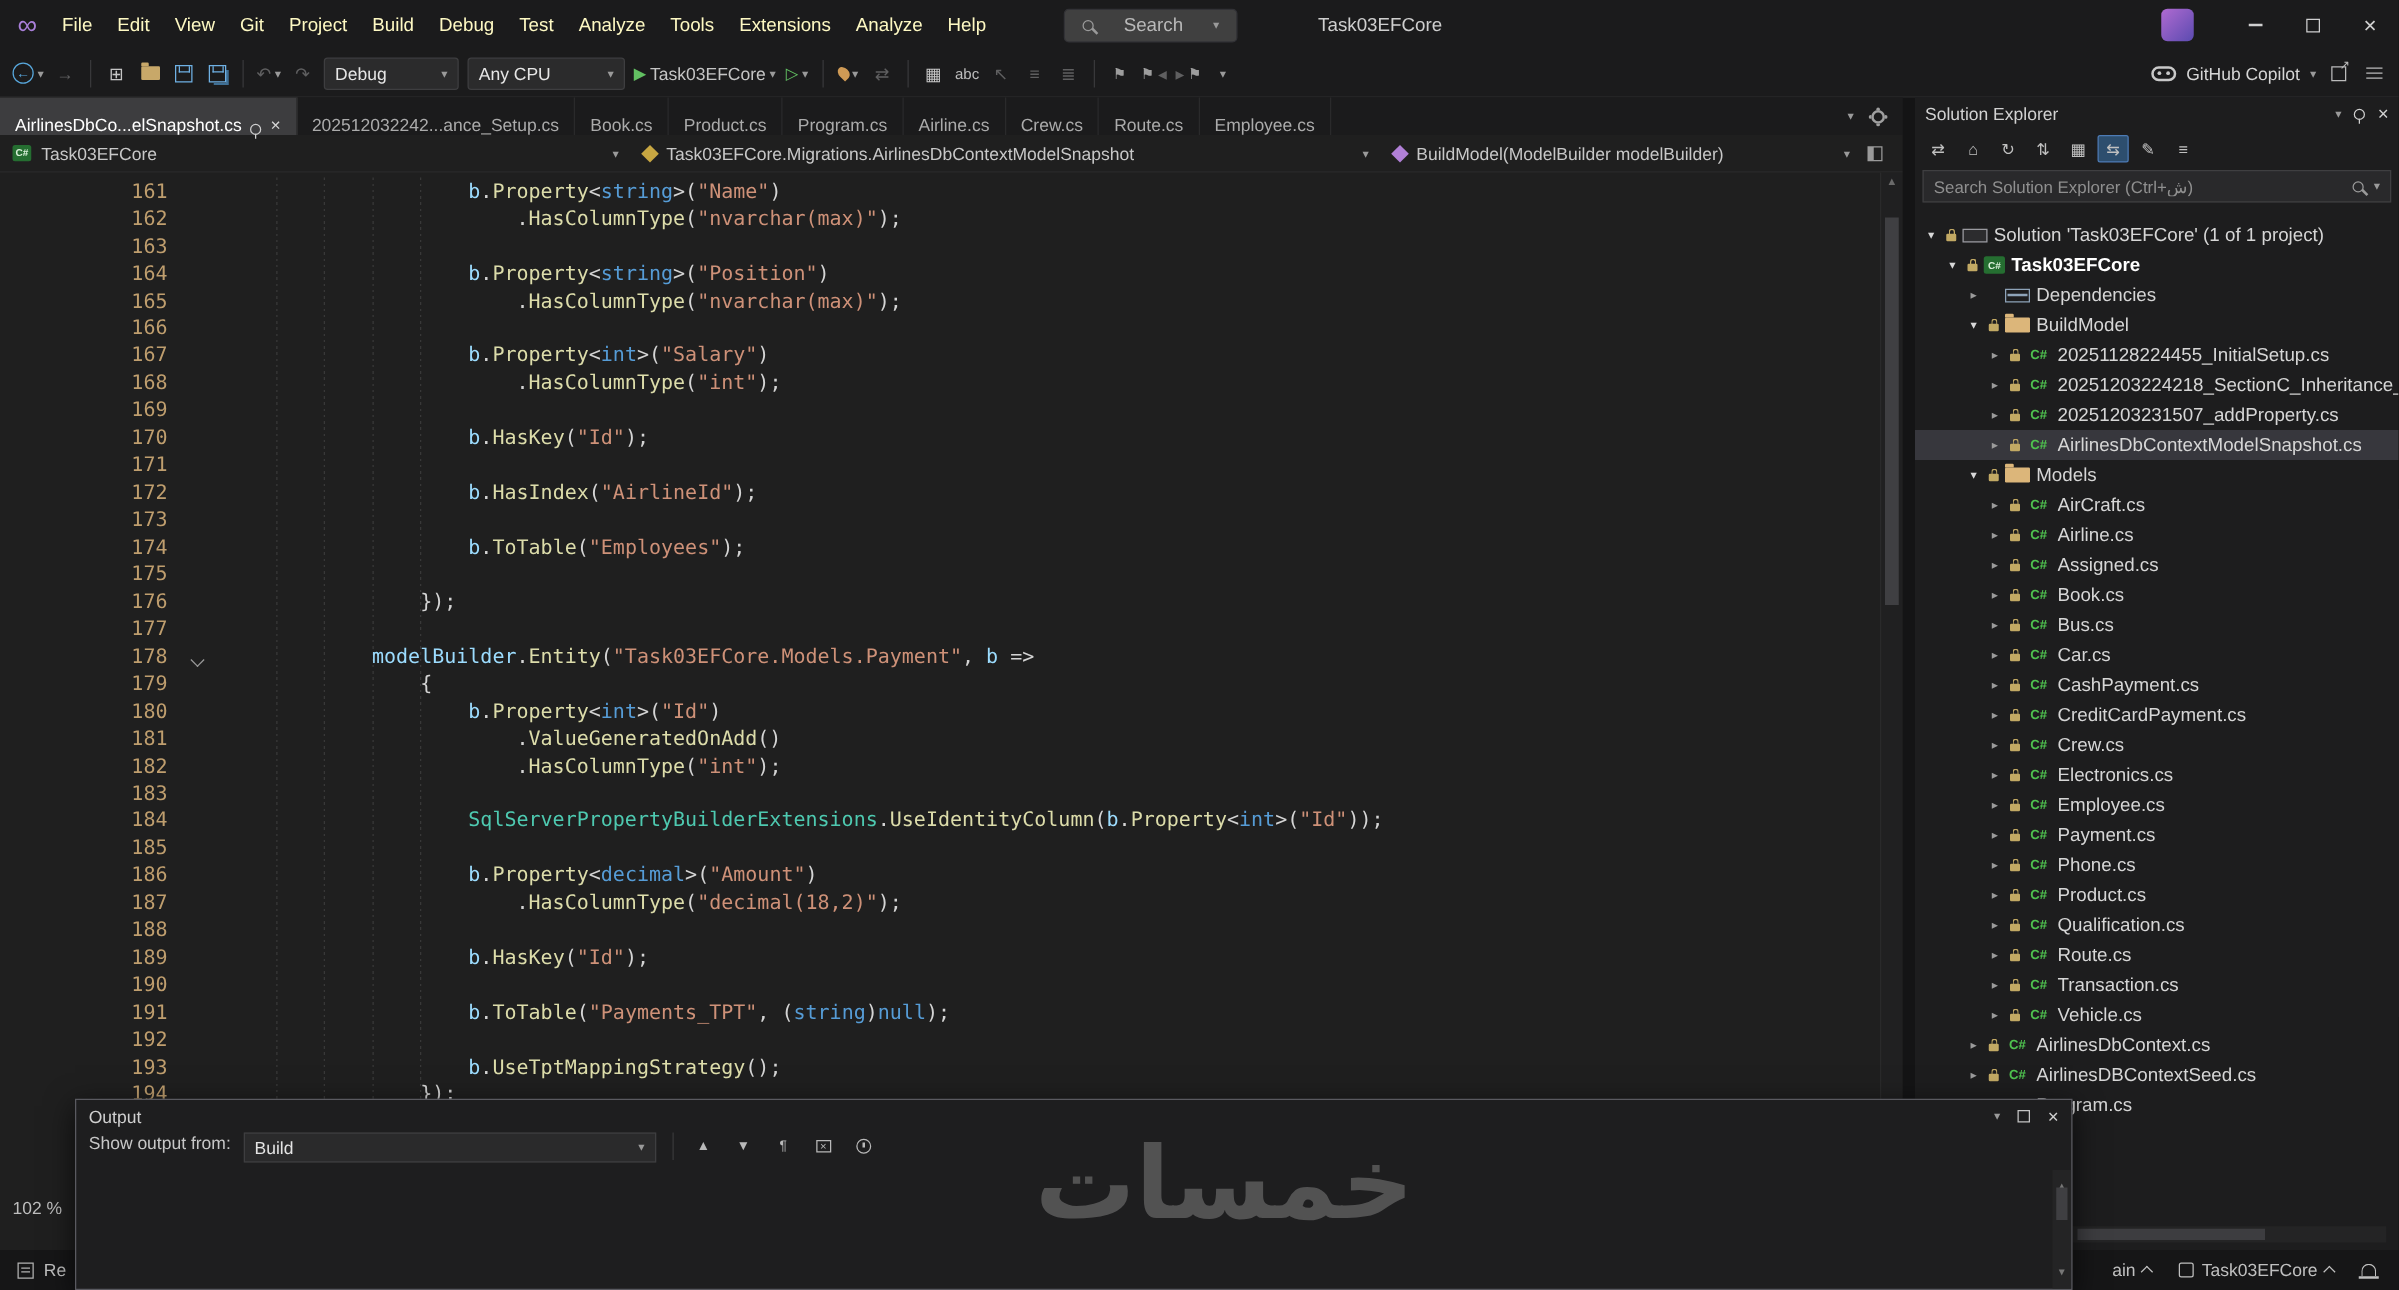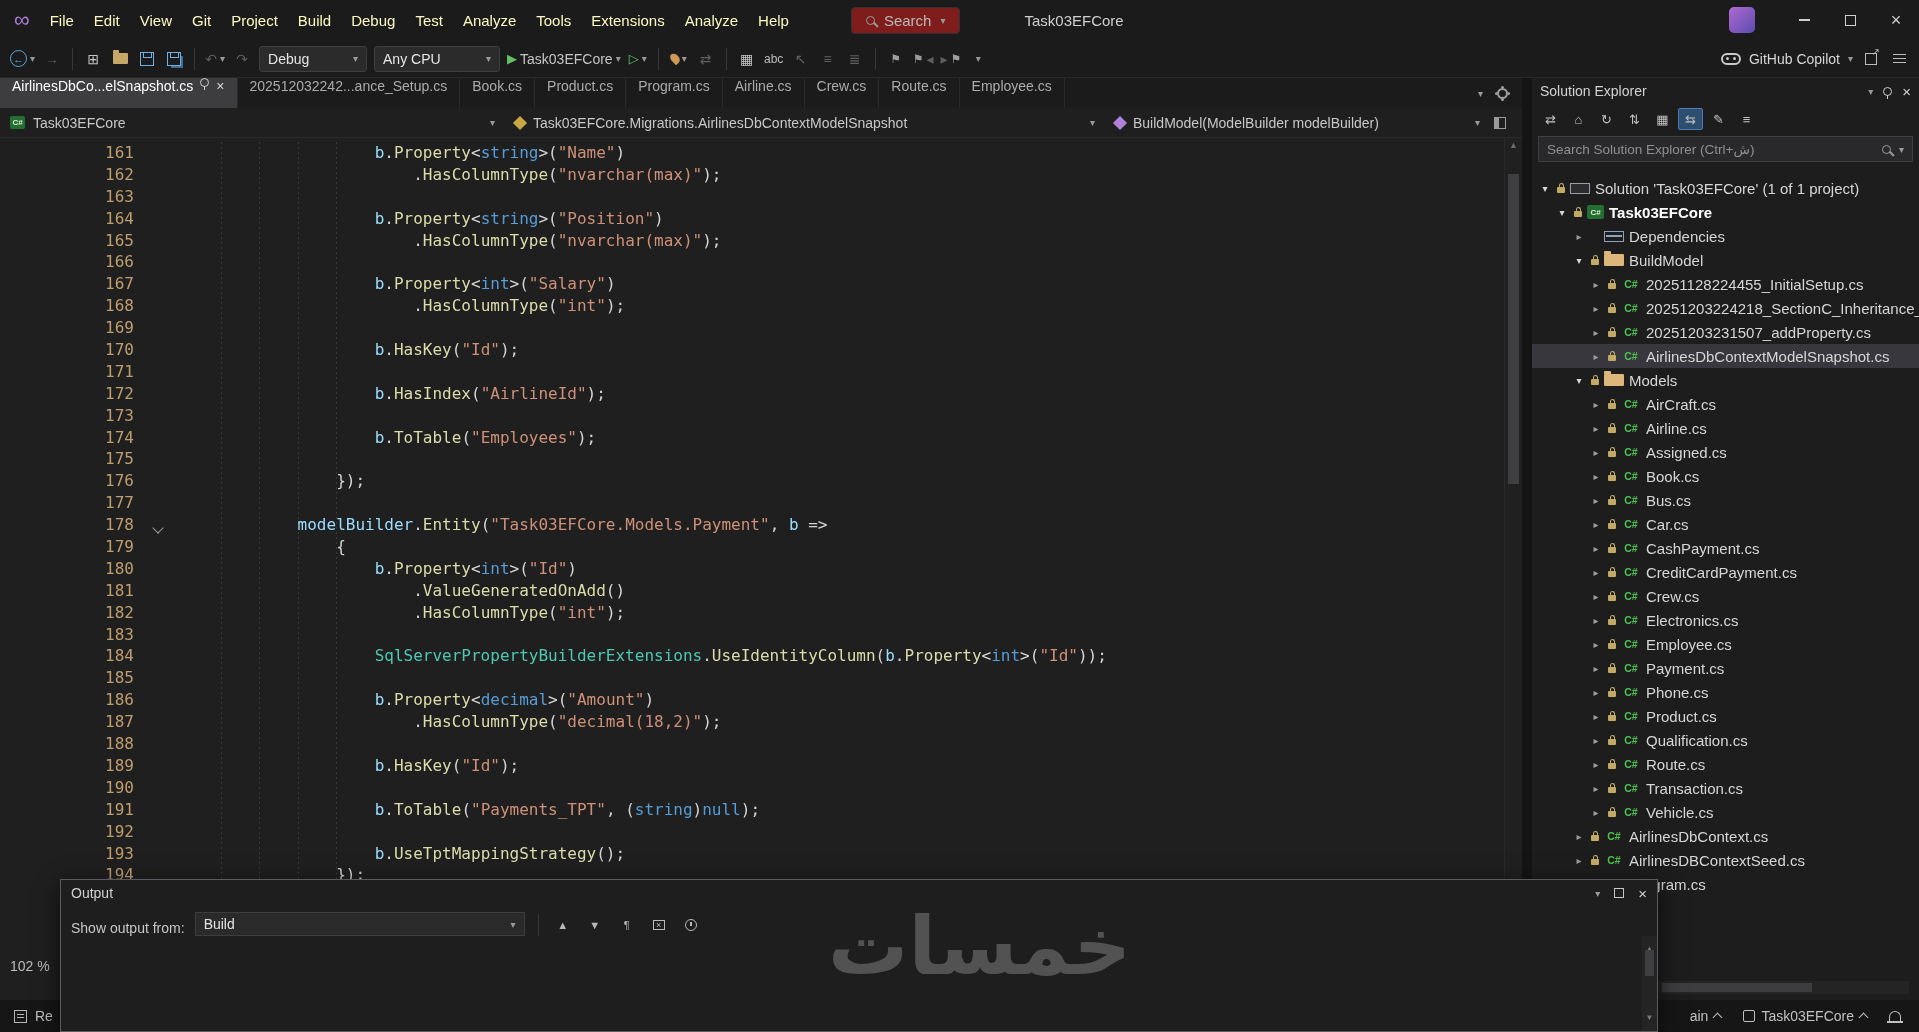--- a/index.html
+++ b/index.html
@@ -9,21 +9,21 @@
   }
   *{margin:0;padding:0;box-sizing:border-box}
   html,body{width:1919px;height:1032px;overflow:hidden}
   body{position:relative;background:#141415;font-family:"Liberation Sans",sans-serif;color:#ccc;cursor:default}
 
   
   .titlebar{position:absolute;left:0;top:0;right:0;height:40px;background:var(--chrome);display:flex;align-items:center;padding:0 0 0 8px;font-size:15px}
   .vs-logo{color:#a97fd9;font-size:22px;margin:0 10px 0 6px;line-height:1}
   .menubar{display:flex;align-items:center}
   .menu-item{padding:4px 10px;border-radius:4px;color:#fef9c3}
-  .tb-search{display:flex;align-items:center;gap:9px;background:#7f1d1d;border:1px solid #323236;border-radius:4px;padding:4px 14px;margin-left:52px;color:#b9b9b9}
+  .tb-search{display:flex;align-items:center;gap:24px;background:#404040;border:1px solid #323236;border-radius:4px;padding:4px 14px;margin-left:52px;color:#b9b9b9}
   .tb-title{margin-left:64px;color:#cfcfcf}
   .tb-right{margin-left:auto;display:flex;align-items:center}
   .avatar{width:26px;height:26px;border-radius:5px;background:linear-gradient(135deg,#b06ad1,#5b4bb0);margin-right:26px}
   .win-btn{width:46px;height:40px;display:flex;align-items:center;justify-content:center;color:#d0d0d0}
   .i-min{width:11px;height:2px;background:#d0d0d0}
   .i-restore{width:11px;height:11px;border:1.5px solid #d0d0d0}
   .i-closewin{font-size:18px;line-height:1}
 
   .mag{width:9px;height:9px;border:1.5px solid #9a9a9a;border-radius:50%;position:relative;flex:0 0 auto}
   .mag::after{content:"";position:absolute;width:6px;height:1.5px;background:#9a9a9a;transform:rotate(45deg);right:-5px;bottom:-2px}
@@ -51,21 +51,21 @@
   .cop-ic{width:20px;height:12px;border:2px solid #c9c9c9;border-radius:6px;display:flex;align-items:center;justify-content:space-evenly}
   .cop-ic i{width:3px;height:3px;background:#c9c9c9;border-radius:50%}
   .i-share{width:12px;height:12px;border:1.5px solid #bbb;position:relative}
   .i-share::after{content:"↗";position:absolute;right:-4px;top:-8px;font-size:10px;color:#bbb}
   .i-bars{width:13px;height:9px;border-top:1.5px solid #bbb;border-bottom:1.5px solid #bbb;position:relative}
   .i-bars::after{content:"";position:absolute;left:0;right:0;top:2.5px;height:1.5px;background:#bbb}
 
   
   .editor-group{position:absolute;left:0;top:78px;width:1522px;height:922px;background:var(--edbg)}
   .tabstrip{height:30px;background:var(--chrome);display:flex;align-items:stretch;font-size:14px}
-  .tab{display:flex;align-items:flex-start;gap:7px;padding:0 12px;color:#ababab;border-right:1px solid #2a2a2b;white-space:nowrap}
+  .tab{display:flex;align-items:flex-end;gap:7px;padding:0 12px;color:#ababab;border-right:1px solid #2a2a2b;white-space:nowrap}
   .tab.active{background:#3d3d3f;color:#fff}
   .tab-close{font-size:14px;color:#d6d6d6}
   .pin-icon{width:9px;height:9px;border:1.5px solid #cfcfcf;border-radius:50%;position:relative}
   .pin-icon::after{content:"";position:absolute;left:2.5px;top:7px;width:1.5px;height:4px;background:#cfcfcf}
   .tabstrip-right{margin-left:auto;display:flex;align-items:center;gap:14px;padding-right:14px}
   .i-gear{width:11px;height:11px;border:2px solid #9f9f9f;border-radius:50%;box-shadow:0 -6px 0 -4px #9f9f9f,0 6px 0 -4px #9f9f9f,-6px 0 0 -4px #9f9f9f,6px 0 0 -4px #9f9f9f}
 
   .breadcrumb{height:30px;background:#1f1f1f;border-bottom:1px solid #2a2a2b;display:flex;align-items:center;font-size:14px;color:#c8c8c8}
   .bc-seg{display:flex;align-items:center;gap:8px;padding:0 10px;height:100%;overflow:hidden;white-space:nowrap}
   .bc-seg .chev{margin-left:auto}
@@ -129,21 +129,21 @@
   .caret-up{width:7px;height:7px;border-left:1.6px solid #c0c0c0;border-top:1.6px solid #c0c0c0;transform:rotate(45deg);margin-top:3px}
   .i-repo{width:12px;height:12px;border:1.5px solid #c0c0c0;border-radius:2px}
   .bell{width:12px;height:10px;border:1.6px solid #c0c0c0;border-bottom:none;border-radius:6px 6px 0 0;position:relative;margin-right:4px}
   .bell::after{content:"";position:absolute;left:-3px;right:-3px;bottom:-2px;height:1.6px;background:#c0c0c0}
 
   
   .output{position:absolute;left:60px;top:879px;width:1598px;height:153px;background:#1e1e1f;border:1px solid #5a5a60;box-shadow:0 6px 22px rgba(0,0,0,.65);z-index:50;display:flex;flex-direction:column}
   .out-title{height:26px;display:flex;align-items:center;padding:0 10px;font-size:14px;color:#d0d0d0;gap:14px}
   .out-title .sp{flex:1}
   .i-sqr{width:10px;height:10px;border:1.5px solid #c5c5c5}
-  .out-toolbar{height:30px;display:flex;align-items:flex-end;gap:10px;padding:0 10px;font-size:14px;color:#c7c7c7}
+  .out-toolbar{height:30px;display:flex;align-items:flex-start;gap:10px;padding:0 10px;font-size:14px;color:#c7c7c7}
   .out-combo{width:330px;height:24px;background:#2a2a2b;border:1px solid #3e3e40;display:flex;align-items:center;padding:0 8px;gap:8px;color:#e4e4e4}
   .out-combo span:first-child{flex:1}
   .out-ic{width:22px;height:22px;display:flex;align-items:center;justify-content:center;color:#b9b9b9;font-size:11px}
   .i-clear{width:12px;height:10px;border:1.5px solid #b9b9b9;position:relative;font-size:9px;display:flex;align-items:center;justify-content:center}
   .i-clock{width:12px;height:12px;border:1.5px solid #b9b9b9;border-radius:50%;position:relative}
   .i-clock::after{content:"";position:absolute;left:4.5px;top:2px;width:1.4px;height:4px;background:#b9b9b9}
   .out-content{position:relative;flex:1;font:15px/22px "DejaVu Sans Mono",monospace;color:#d8d8d8;padding:5px 14px;overflow:hidden}
   .out-vscroll{position:absolute;right:0;top:0;bottom:0;width:15px;background:#242425}
   .out-vscroll .arr{position:absolute;left:0;right:0;text-align:center;font-size:8px;color:#777}
   .out-vthumb{position:absolute;left:3px;right:3px;top:14px;height:26px;background:#3f3f42}

